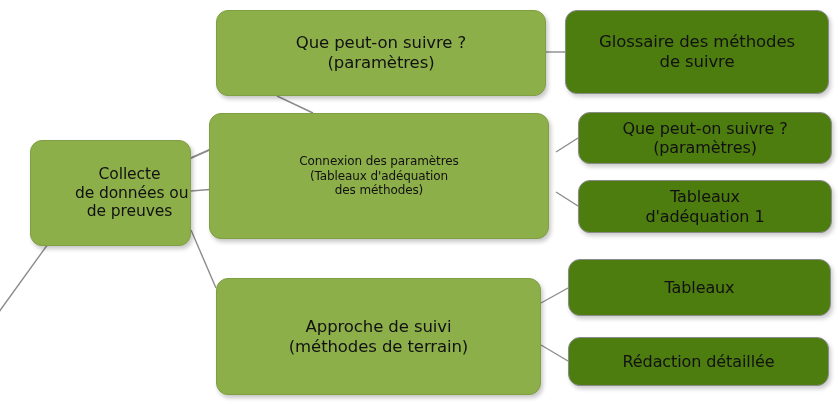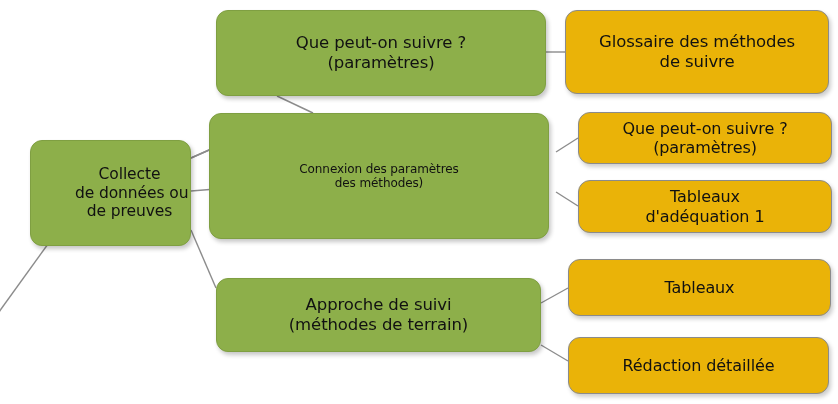--- a/index.html
+++ b/index.html
@@ -42,36 +42,36 @@
     width: 100%;
   }
   .node .ln { display: block; white-space: nowrap; }
 
   .green {
     background: #8DAF4A;
     border: 1px solid #7f9f42;
     box-shadow: 2px 3px 4px rgba(0,0,0,0.22);
   }
   .grey {
-    background: #eab308;
+    background: #4d7c0f;
     border: 1.5px solid #8b8b8b;
     box-shadow: 2px 3px 4px rgba(0,0,0,0.20);
   }
 
   
   .n-collecte   { left:30px;  top:140px; width:161px; height:106px; font-size:15.5px;padding-left:44px; }
   .n-quepeut    { left:216px; top:10px;  width:330px; height:86px;  font-size:16.5px; }
   .n-connexion  { left:209px; top:113px; width:340px; height:126px; font-size:12px; }
-  .n-approche   { left:216px; top:278px; width:325px; height:74px;  font-size:16.5px;text-align:center; }
+  .n-approche   { left:216px; top:278px; width:325px; height:117px;  font-size:16.5px;text-align:center; }
 
   .g-glossaire  { left:565px; top:10px;  width:264px; height:84px;  font-size:16.5px; }
   .g-quepeut    { left:578px; top:112px; width:254px; height:52px;  font-size:16px; }
   .g-tab1       { left:578px; top:180px; width:254px; height:53px;  font-size:16px; }
   .g-tab2       { left:568px; top:259px; width:263px; height:57px;  font-size:16px; }
-  .g-redaction  { left:568px; top:337px; width:261px; height:57px;  font-size:16px; }
+  .g-redaction  { left:568px; top:337px; width:261px; height:49px;  font-size:16px; }
 </style>
 </head>
 <body>
 
 <div id="canvas">
 
   <svg id="connectors" viewBox="0 0 838 404" width="838" height="404" xmlns="http://www.w3.org/2000/svg">
     <g fill="none" stroke="#8C8C8C" stroke-width="1.4">
 
       <path d="M -4 316 L 48 244"></path>
@@ -108,20 +108,21 @@
   <div class="node green n-quepeut">
     <div class="lines">
       <span class="ln">Que peut-on suivre ?</span>
       <span class="ln">(paramètres)</span>
     </div>
   </div>
 
   <div class="node green n-connexion">
     <div class="lines">
       <span class="ln">Connexion des paramètres</span>
+      <span class="ln">(Tableaux d'adéquation</span>
       <span class="ln">des méthodes)</span>
     </div>
   </div>
 
   <div class="node green n-approche">
     <div class="lines">
       <span class="ln">Approche de suivi</span>
       <span class="ln">(méthodes de terrain)</span>
     </div>
   </div>

